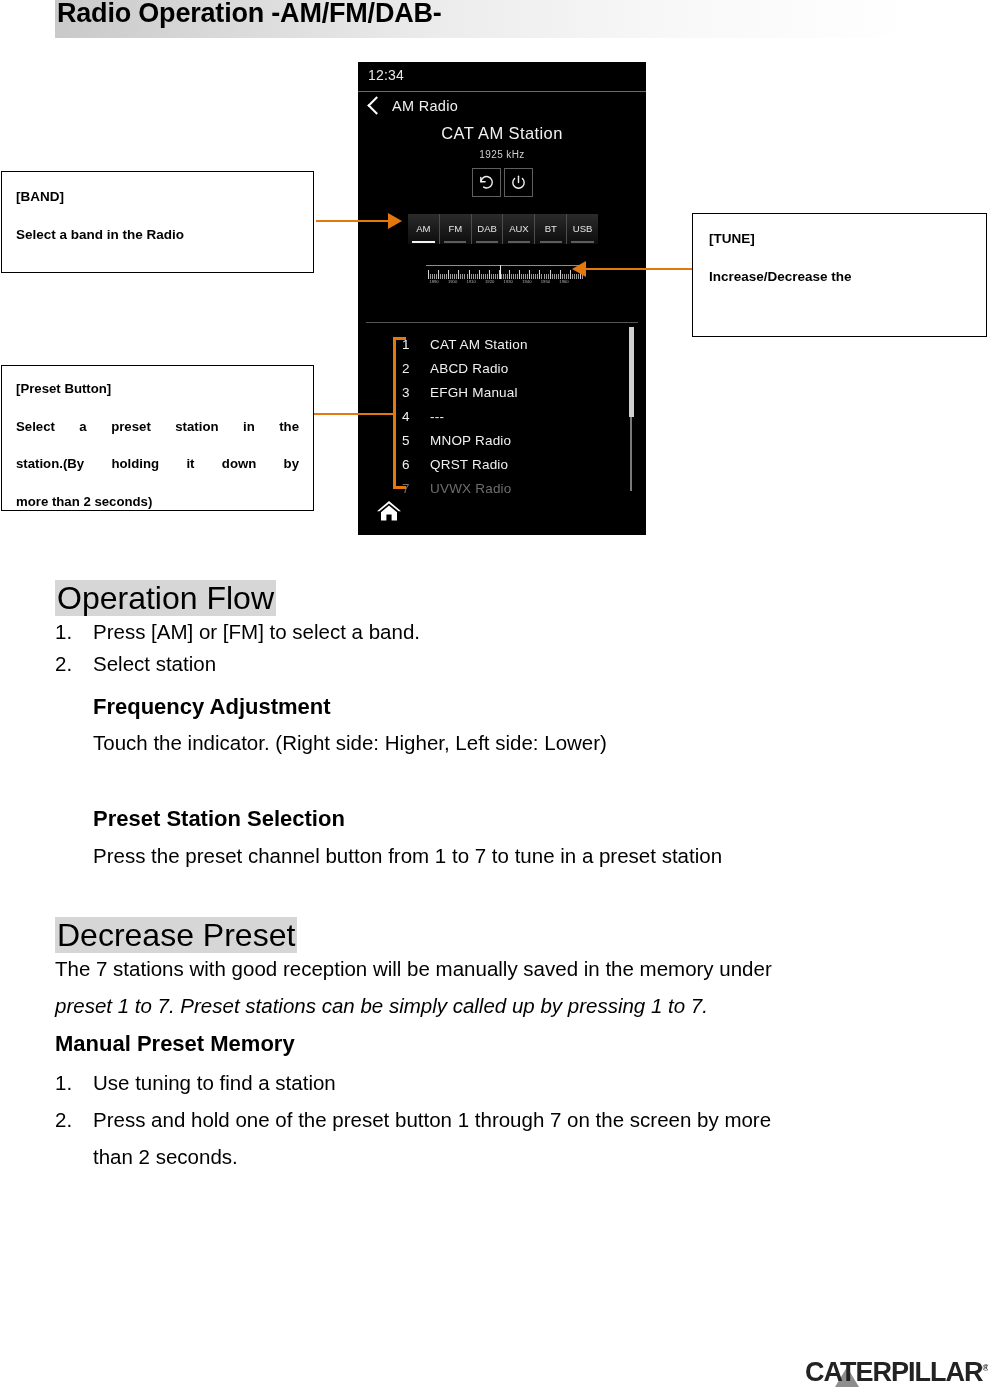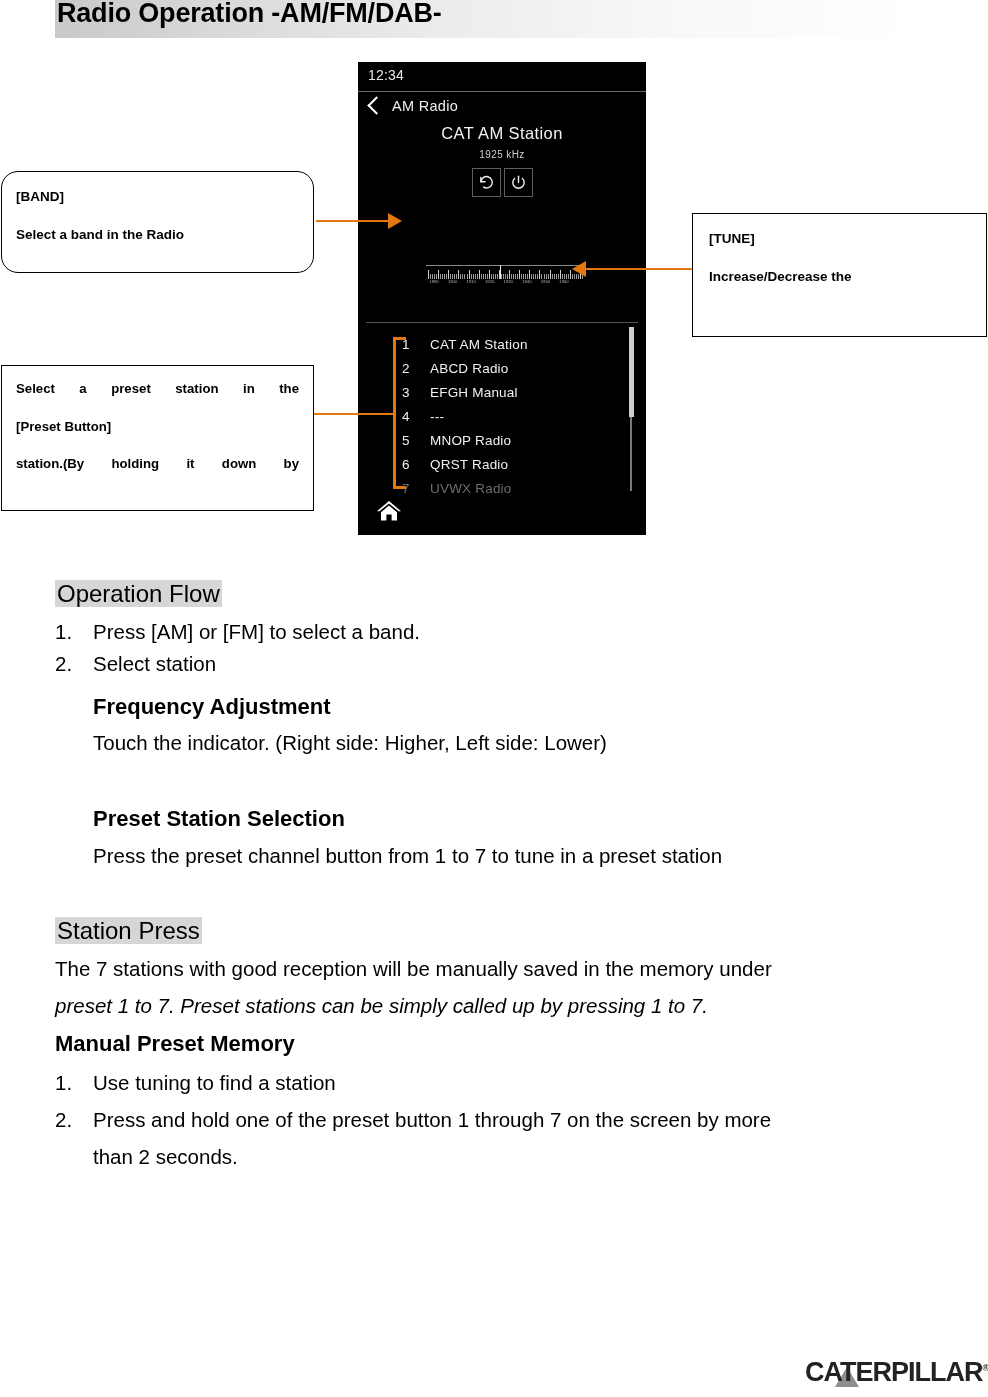--- a/index.html
+++ b/index.html
@@ -95,29 +95,29 @@
   .home-btn{position:absolute;left:10px;bottom:6px;width:42px;height:36px;display:flex;align-items:center;justify-content:center;}
   
   .callout{
     position:absolute;background:#fff;border:1.3px solid #000;box-sizing:border-box;
     font-size:13.5px;font-weight:bold;color:#000;line-height:38px;
     padding:6px 14px;
   }
   .callout .line{display:block;}
   .callout.justify .line{text-align:justify;text-align-last:justify;}
   .callout.justify .line.last{text-align:left;text-align-last:left;}
-  #callout-band{left:1px;top:171px;width:313px;height:102px;border-radius:17px;}
+  #callout-band{left:1px;top:171px;width:313px;height:102px;}
   #callout-preset{left:1px;top:365px;width:313px;height:146px;line-height:37.5px;font-size:13.2px;padding:4px 14px;}
   #callout-tune{left:692px;top:213px;width:295px;height:124px;line-height:37.5px;padding:6px 16px;}
   
   .conn{position:absolute;background:#e3780e;}
   .arrowhead{position:absolute;width:0;height:0;}
   
   .sec-head{
-    position:absolute;font-size:24px;color:#000;font-weight:normal;white-space:nowrap;
+    position:absolute;font-size:32px;color:#000;font-weight:normal;white-space:nowrap;
   }
   .hl{background:#d6d6d6;padding:0 2px;}
   .ol-item{position:absolute;font-size:20.5px;color:#000;white-space:nowrap;}
   .ol-item .n{display:inline-block;width:38px;}
   .sub-head{position:absolute;font-size:22px;font-weight:bold;color:#000;white-space:nowrap;}
   .body-line{position:absolute;font-size:20.5px;color:#000;white-space:nowrap;}
   
   .cat-logo{position:absolute;left:805px;top:1352px;height:34px;display:flex;align-items:flex-end;}
   .cat-word{font-family:"Liberation Sans","DejaVu Sans",sans-serif;font-size:27px;font-weight:bold;letter-spacing:-1px;color:#232323;line-height:27px;position:relative;}
   .cat-tri{position:absolute;left:30px;bottom:-1px;width:0;height:0;border-left:12px solid transparent;border-right:12px solid transparent;border-bottom:20px solid #8e8e8e;z-index:-1;}
@@ -150,20 +150,40 @@
       </svg>
     </div>
     <div class="dev-iconbtn">
       <svg width="17" height="17" viewBox="0 0 24 24" fill="none" stroke="#f0f0f0" stroke-width="2" stroke-linecap="round">
         <path d="M12 3 v9"></path>
         <path d="M6.5 6.3 A8 8 0 1 0 17.5 6.3"></path>
       </svg>
     </div>
   </div>
 
+  <div class="band-bar">
+      <div class="band-btn sel">
+        <span>AM</span>
+      </div>
+      <div class="band-btn">
+        <span>FM</span>
+      </div>
+      <div class="band-btn">
+        <span>DAB</span>
+      </div>
+      <div class="band-btn">
+        <span>AUX</span>
+      </div>
+      <div class="band-btn">
+        <span>BT</span>
+      </div>
+      <div class="band-btn">
+        <span>USB</span>
+      </div>
+    </div>
 
   <div class="freq-scale">
     <div class="toprule"></div>
     <div class="axis">
         <div class="tick" style="left: 10px; height: 9px; background: rgb(207, 207, 207);"></div>
         <div class="tick" style="left: 12.03px; height: 5px; background: rgb(154, 154, 154);"></div>
         <div class="tick" style="left: 14.05px; height: 5px; background: rgb(154, 154, 154);"></div>
         <div class="tick" style="left: 16.08px; height: 5px; background: rgb(154, 154, 154);"></div>
         <div class="tick" style="left: 18.11px; height: 5px; background: rgb(154, 154, 154);"></div>
         <div class="tick" style="left: 20.13px; height: 9px; background: rgb(207, 207, 207);"></div>
@@ -308,44 +328,45 @@
   <span class="line">[BAND]</span>
   <span class="line">Select a band in the Radio</span>
 </div>
 
 <div class="callout" id="callout-tune">
   <span class="line">[TUNE]</span>
   <span class="line">Increase/Decrease the</span>
 </div>
 
 <div class="callout justify" id="callout-preset">
+  <span class="line last">[Preset Button]</span>
   <span class="line">Select a preset station in the</span>
-  <span class="line last">[Preset Button]</span>
   <span class="line">station.(By holding it down by</span>
+  <span class="line last">more than 2 seconds)</span>
 </div>
 
 <div class="sec-head" style="left:55px;top:580px;">
   <span class="hl">Operation Flow</span>
 </div>
 
 <div class="ol-item" style="left:55px;top:620px;">
   <span class="n">1.</span><span>Press [AM] or [FM] to select a band.</span>
 </div>
 <div class="ol-item" style="left:55px;top:652px;">
   <span class="n">2.</span><span>Select station</span>
 </div>
 
 <div class="sub-head" style="left:93px;top:694px;">Frequency Adjustment</div>
 <div class="body-line" style="left:93px;top:731px;">Touch the indicator. (Right side: Higher, Left side: Lower)</div>
 
 <div class="sub-head" style="left:93px;top:806px;">Preset Station Selection</div>
 <div class="body-line" style="left:93px;top:844px;">Press the preset channel button from 1 to 7 to tune in a preset station</div>
 
 <div class="sec-head" style="left:55px;top:917px;">
-  <span class="hl">Station Press</span>
+  <span class="hl">Decrease Preset</span>
 </div>
 <div class="body-line" style="left:55px;top:957px;">The 7 stations with good reception will be manually saved in the memory under</div>
 <div class="body-line" style="left:55px;top:994px;font-style:italic;">preset 1 to 7. Preset stations can be simply called up by pressing 1 to 7.</div>
 
 <div class="sub-head" style="left:55px;top:1031px;">Manual Preset Memory</div>
 
 <div class="ol-item" style="left:55px;top:1071px;">
   <span class="n">1.</span><span>Use tuning to find a station</span>
 </div>
 <div class="ol-item" style="left:55px;top:1108px;">

